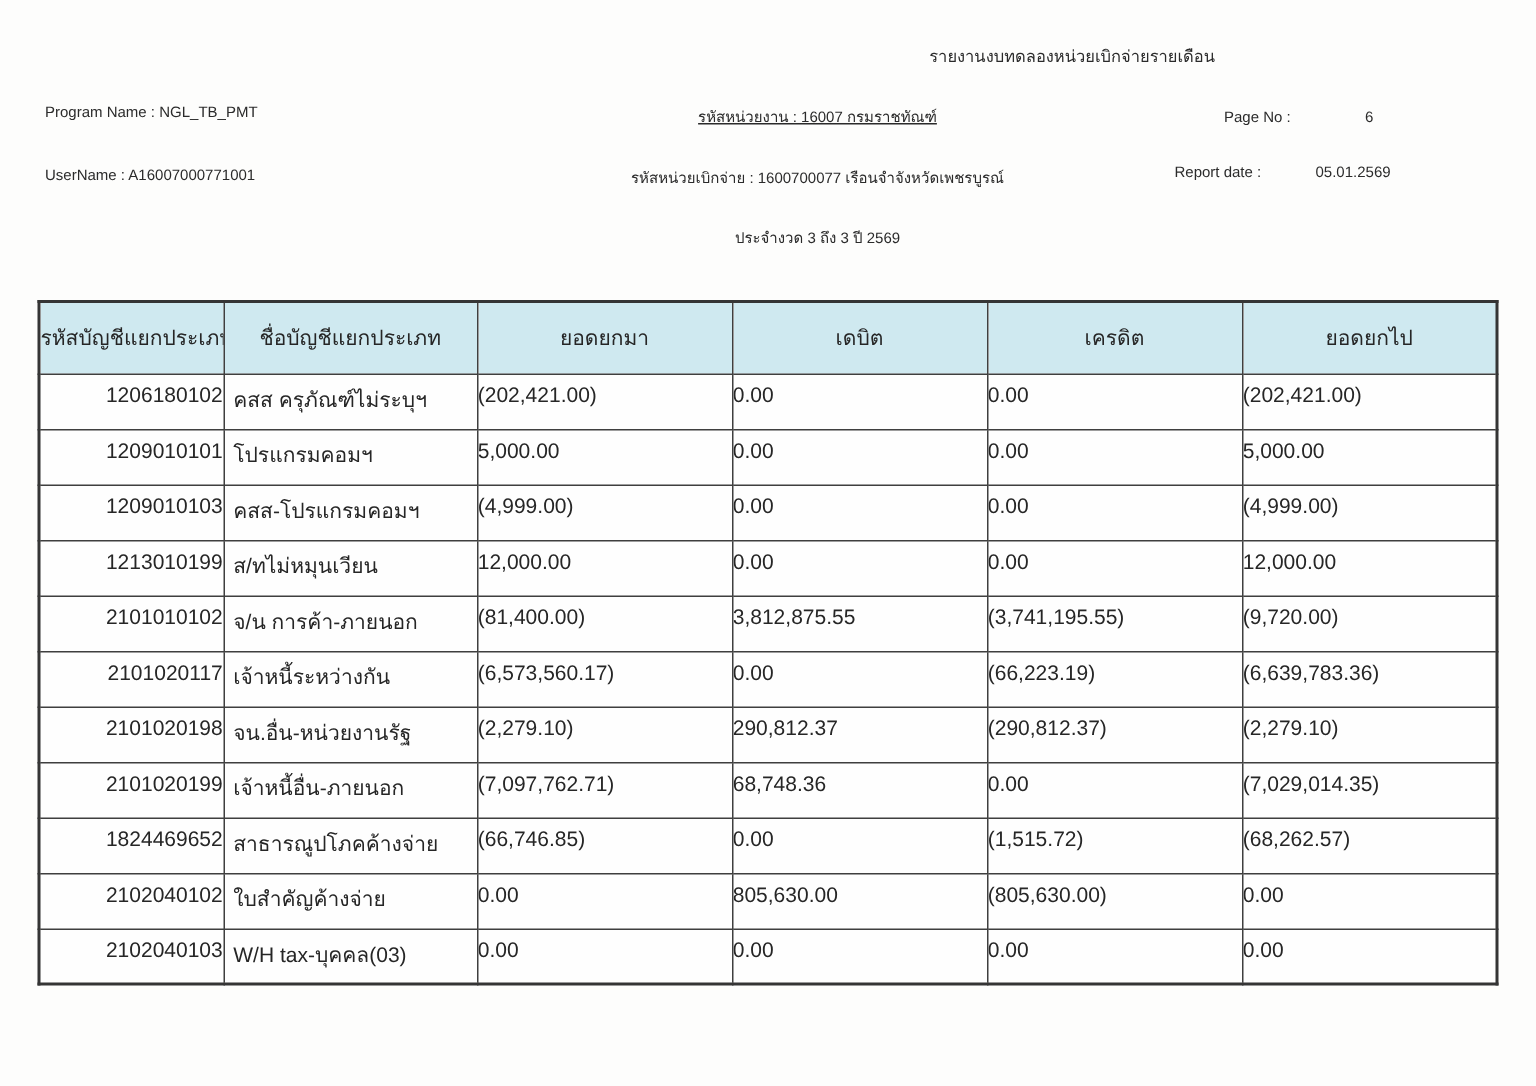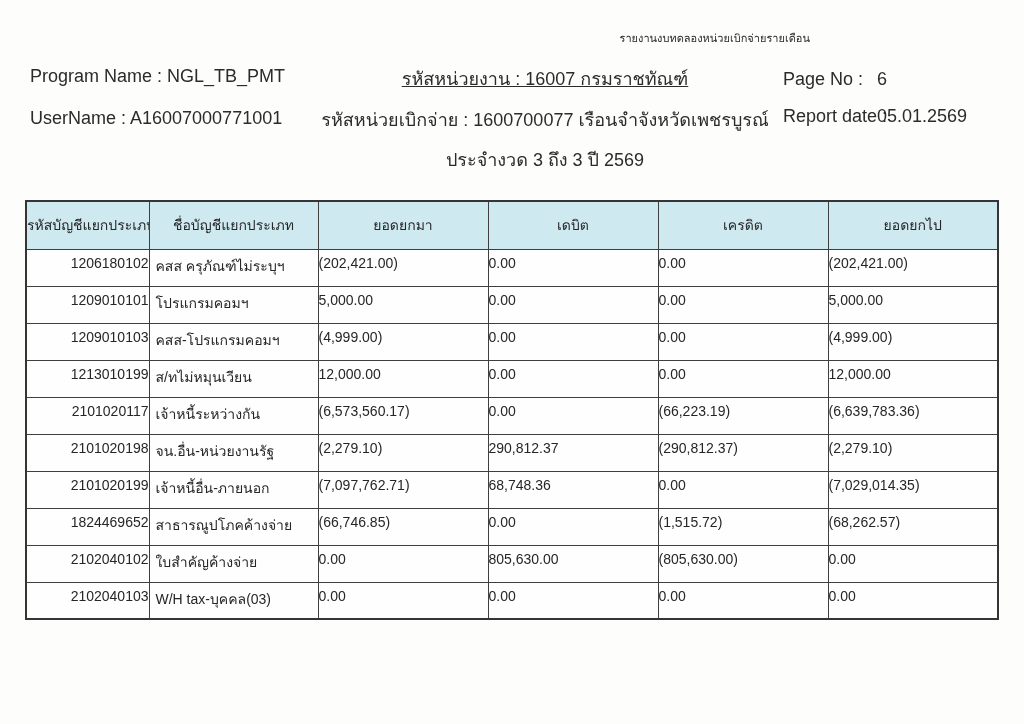--- a/index.html
+++ b/index.html
@@ -9,33 +9,33 @@
   .page {
     position: relative;
     width: 1024px;
     height: 724px;
     background: #fdfdfc;
     color: #2b2b2b;
     overflow: hidden;
   }
 
   
-  .hdr-line { position: absolute; font-size: 18px; line-height: 20px; white-space: nowrap; }
+  .hdr-line { position: absolute; font-size: 10px; line-height: 20px; white-space: nowrap; }
   .hdr-left-1  { left: 30px;  top: 66px; }
   .hdr-left-2  { left: 30px;  top: 108px; }
 
   .hdr-center  { left: 280px; width: 530px; text-align: center; }
   .hdr-title   { top: 28px;  font-size: 11px; text-align: right; }
   .hdr-agency  { top: 69px; text-decoration: underline; }
   .hdr-disb    { top: 110px; }
   .hdr-period  { top: 150px; }
 
   .hdr-right   { left: 783px; }
   .hdr-right .lbl { display: inline-block; width: 94px; }
-  .hdr-pageno  { top: 69px; }
+  .hdr-pageno  { top: 69px; margin-left: 33px; }
   .hdr-rdate   { top: 106px; }
   .hdr-rtime   { top: 143px; }
 
   
   .tb-wrap {
     position: absolute;
     left: 25px;
     top: 200px;
     width: 972px;
   }
@@ -133,20 +133,28 @@
           </tr>
           <tr>
             <td class="code">1213010199</td>
             <td class="name">ส/ทไม่หมุนเวียน</td>
             <td class="num">12,000.00</td>
             <td class="num">0.00</td>
             <td class="num">0.00</td>
             <td class="num">12,000.00</td>
           </tr>
           <tr>
+            <td class="code">2101010102</td>
+            <td class="name">จ/น การค้า-ภายนอก</td>
+            <td class="num">(81,400.00)</td>
+            <td class="num">3,812,875.55</td>
+            <td class="num">(3,741,195.55)</td>
+            <td class="num">(9,720.00)</td>
+          </tr>
+          <tr>
             <td class="code">2101020117</td>
             <td class="name">เจ้าหนี้ระหว่างกัน</td>
             <td class="num">(6,573,560.17)</td>
             <td class="num">0.00</td>
             <td class="num">(66,223.19)</td>
             <td class="num">(6,639,783.36)</td>
           </tr>
           <tr>
             <td class="code">2101020198</td>
             <td class="name">จน.อื่น-หน่วยงานรัฐ</td>

